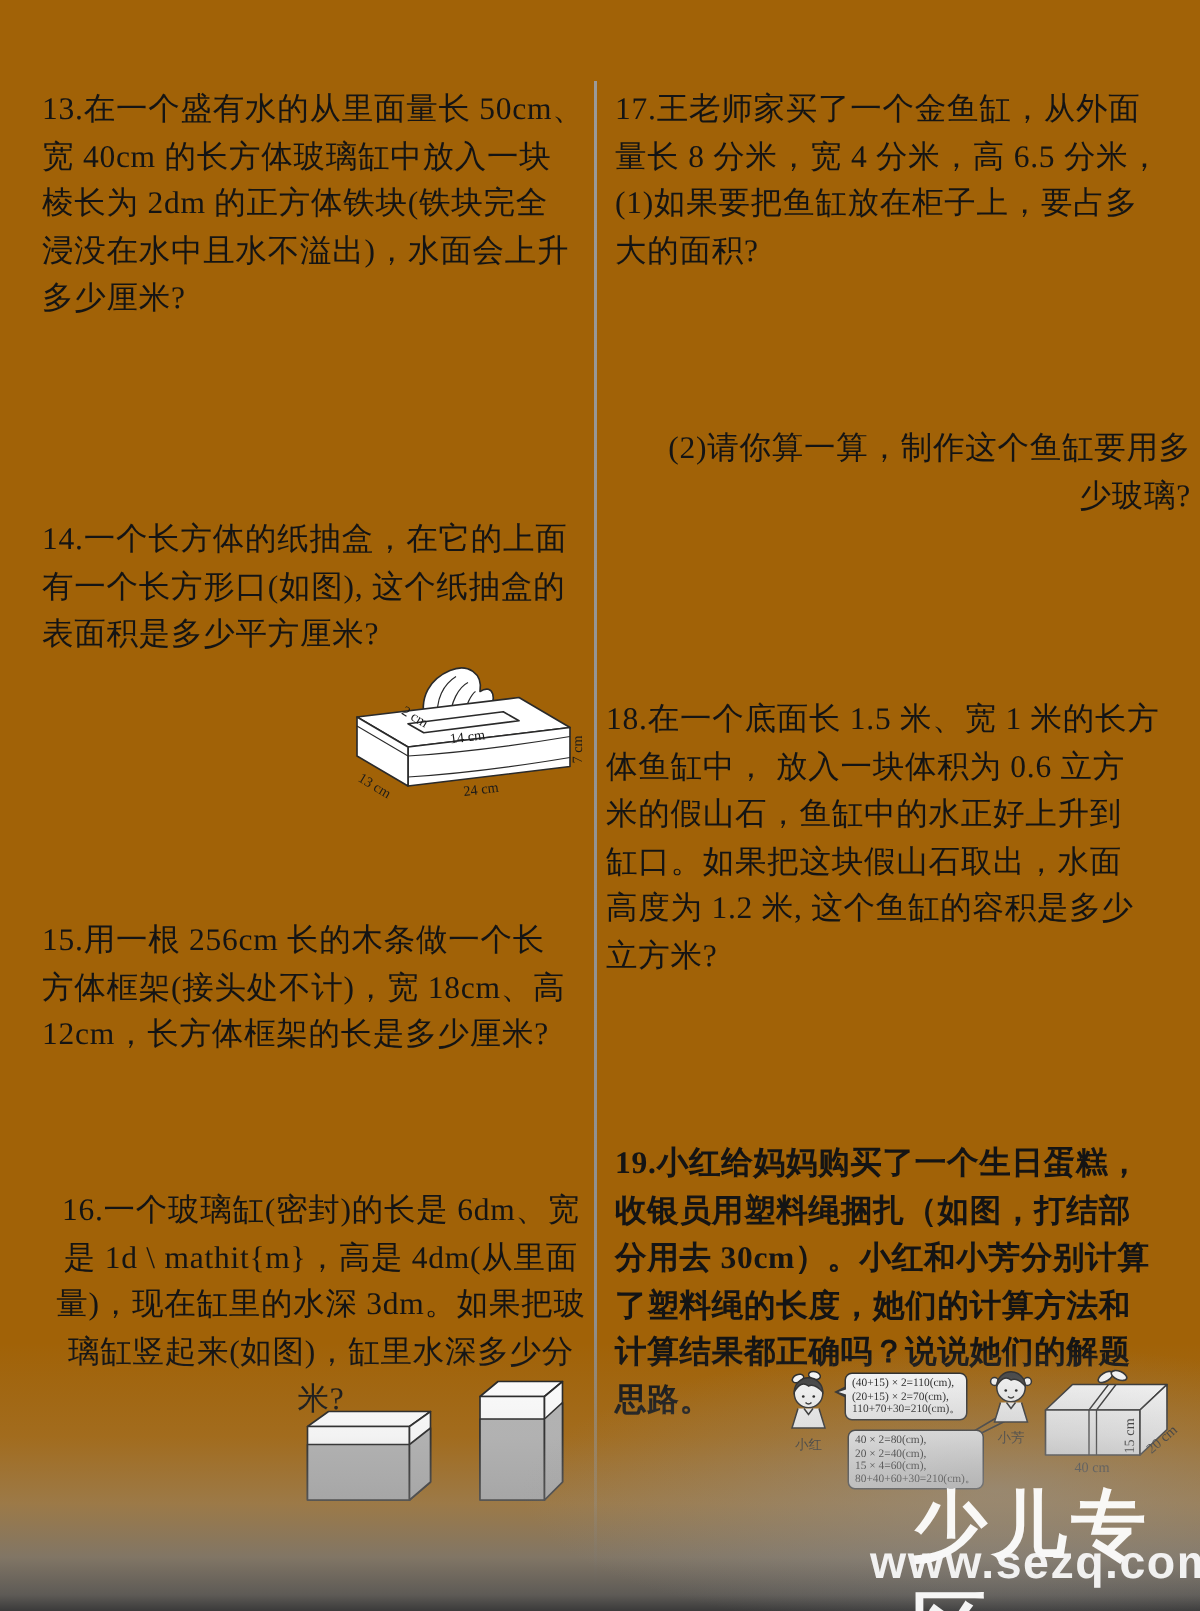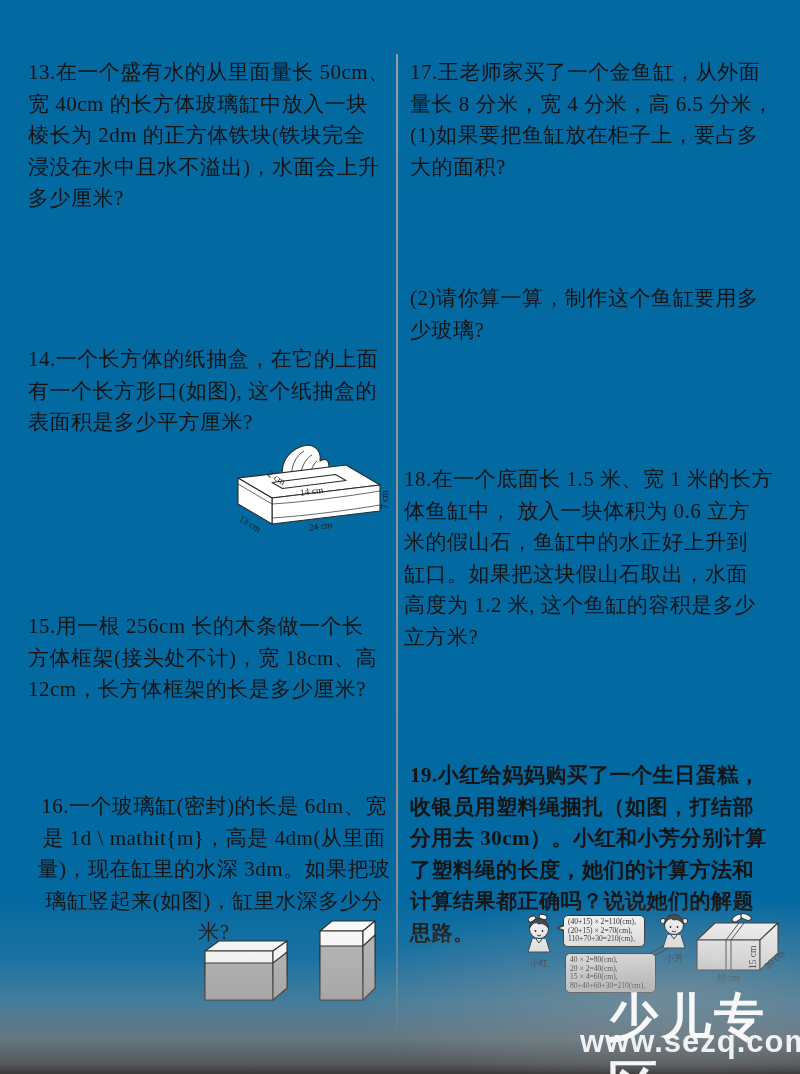--- a/index.html
+++ b/index.html
@@ -1,18 +1,18 @@
 <!DOCTYPE html>
 <html lang="zh"><head>
 <meta charset="utf-8">
 <style>
   html,body{margin:0;padding:0;background:#e8e8e8;}
   .page{
     position:relative;width:800px;height:1074px;margin:0 auto;
-    background:#0369a1;overflow:hidden;
+    background:#a16207;overflow:hidden;
     font-family:"Liberation Serif","DejaVu Serif",serif;
     color:#141414;
   }
   .problem{
     position:absolute;
     font-size:21px;line-height:31.6px;letter-spacing:0.5px;
     white-space:pre-line;z-index:2;
   }
   .col-left .problem{left:28px;width:372px;}
   .divider{
@@ -133,21 +133,21 @@
         <polygon points="168,30 180,19 180,72 168,84" fill="#b3b3b3"></polygon>
       </g>
     </svg>
   </div>
 
   <div class="col-right">
     <div class="problem" style="left:410px;top:57px;width:384px;">17.王老师家买了一个金鱼缸，从外面
 量长 8 分米，宽 4 分米，高 6.5 分米，
 (1)如果要把鱼缸放在柜子上，要占多
 大的面积?</div>
-    <div class="problem" style="left:410px;top:283px;width:384px;">(2)请你算一算，制作这个鱼缸要用多
+    <div class="problem" style="left:410px;top:283px;width:384px;text-align:right;">(2)请你算一算，制作这个鱼缸要用多
 少玻璃?</div>
     <div class="problem" style="left:404px;top:464px;width:384px;">18.在一个底面长 1.5 米、宽 1 米的长方
 体鱼缸中， 放入一块体积为 0.6 立方
 米的假山石，鱼缸中的水正好上升到
 缸口。如果把这块假山石取出，水面
 高度为 1.2 米, 这个鱼缸的容积是多少
 立方米?</div>
     <div class="problem" style="left:410px;top:760px;width:384px;font-weight:bold;">19.小红给妈妈购买了一个生日蛋糕，
 收银员用塑料绳捆扎（如图，打结部
 分用去 30cm）。小红和小芳分别计算

